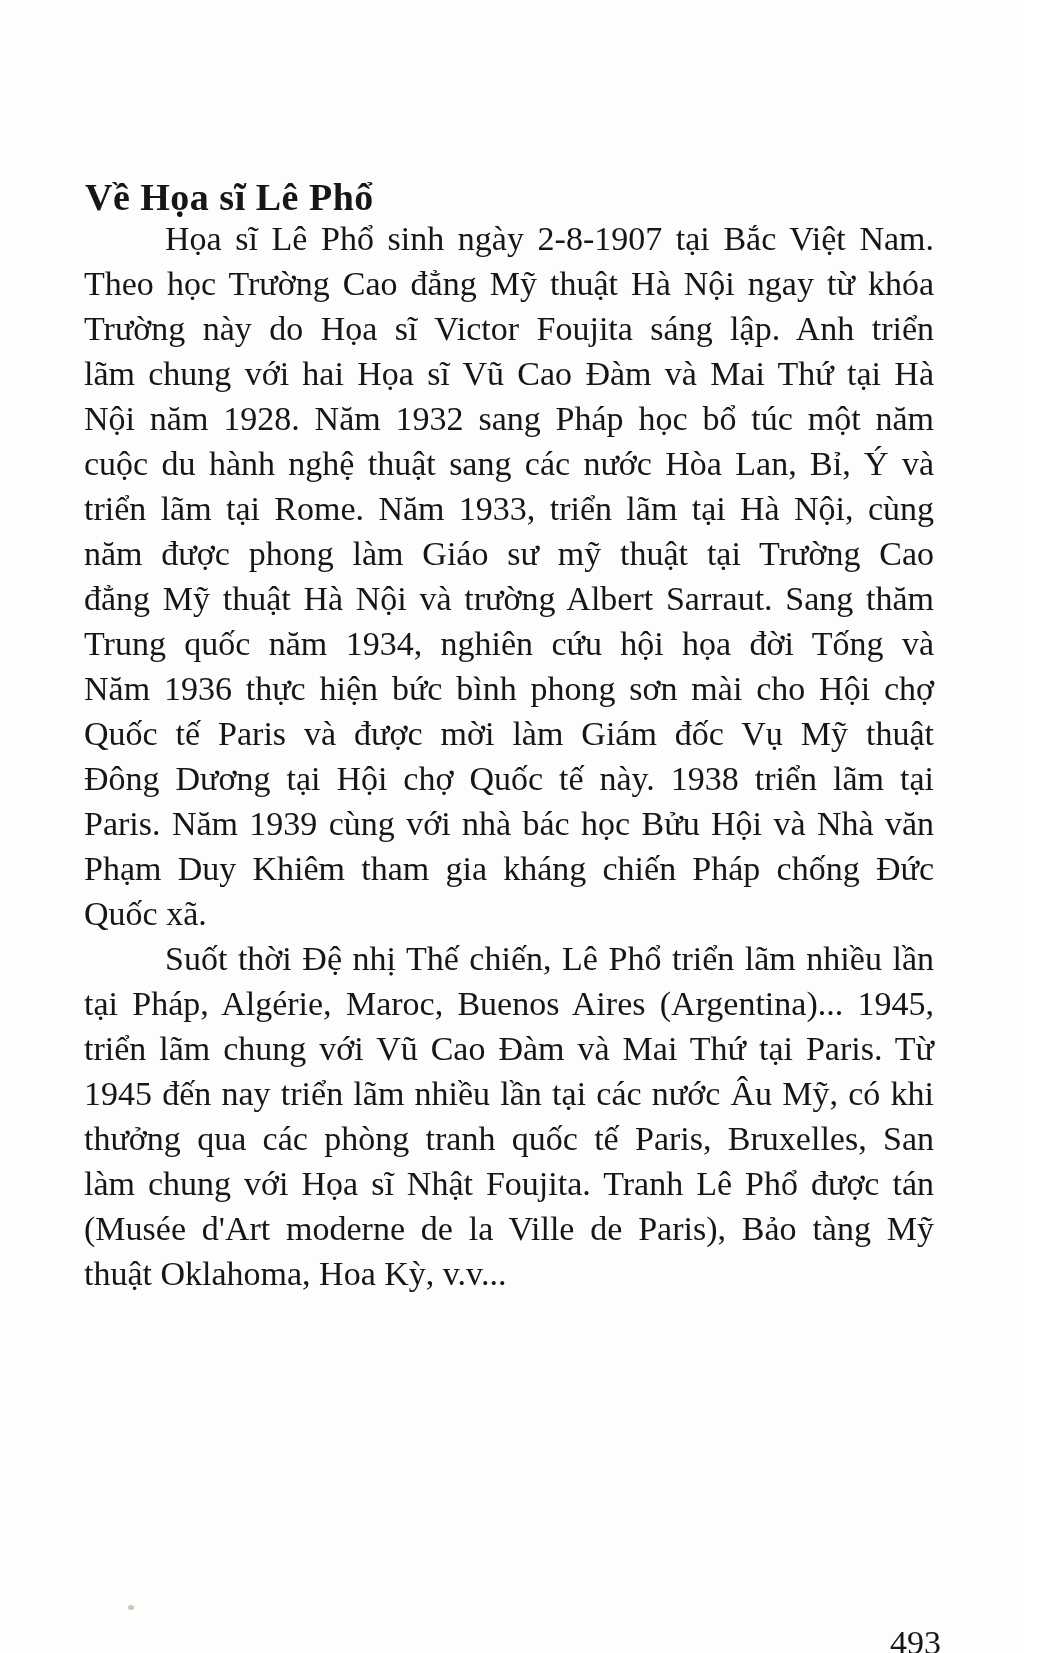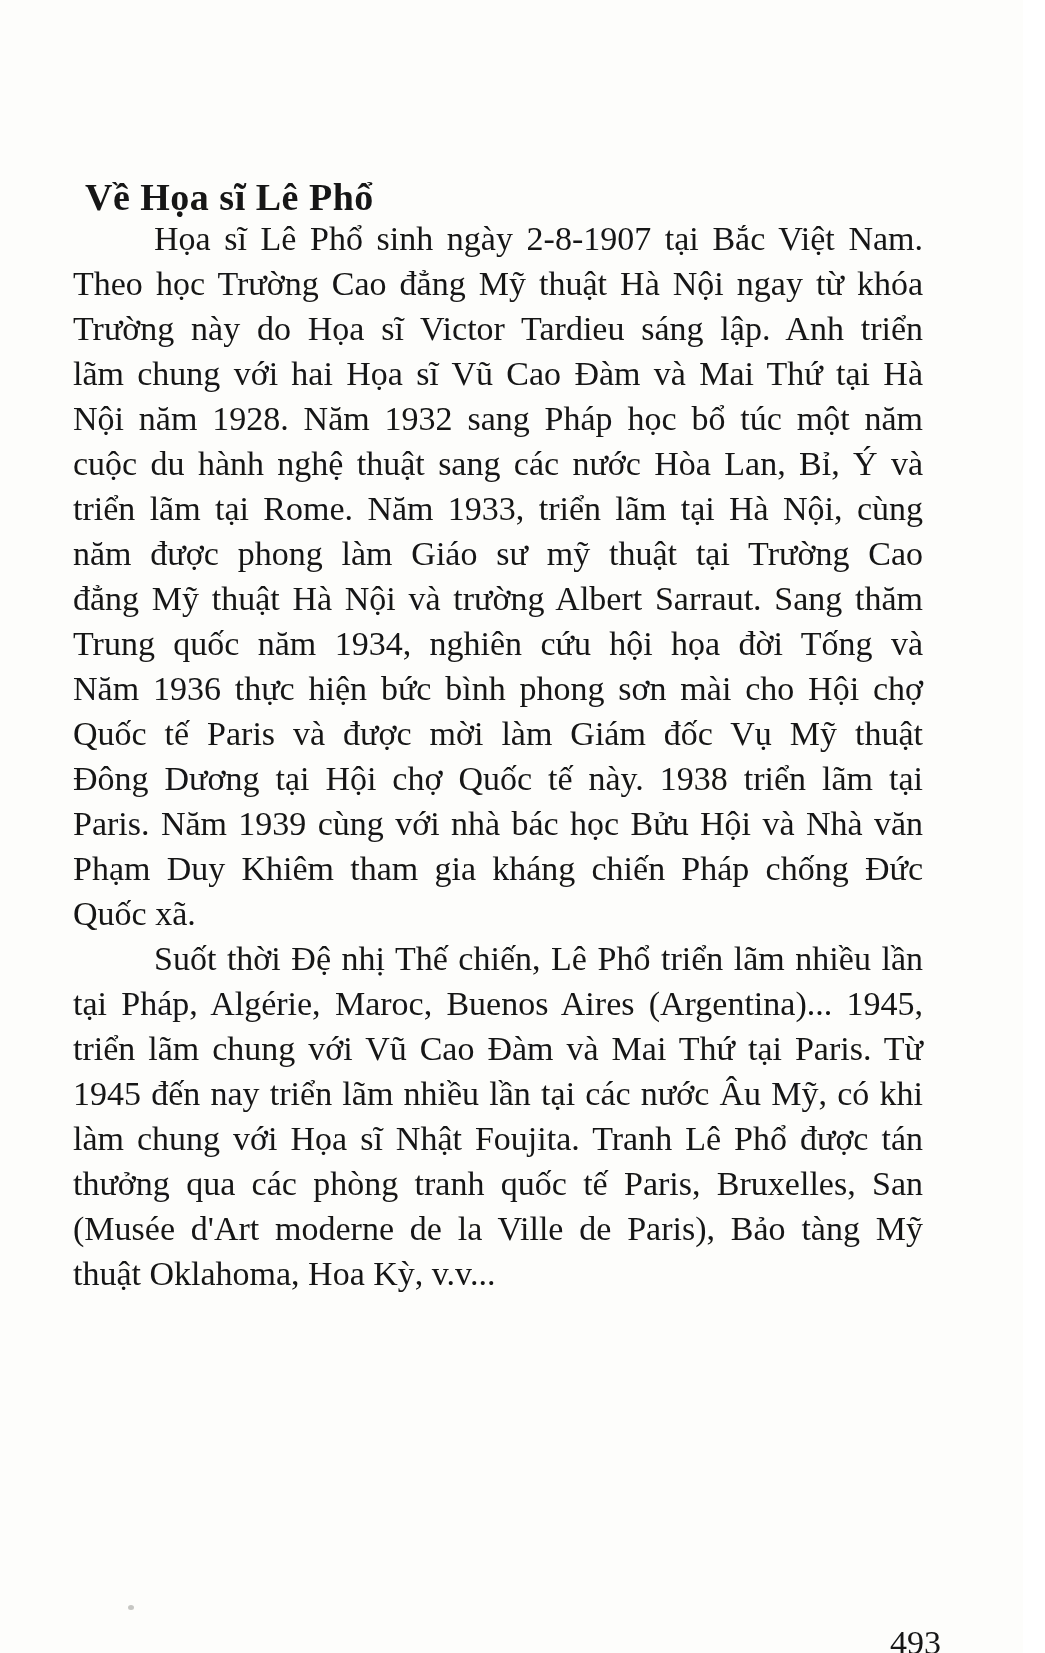--- a/index.html
+++ b/index.html
@@ -23,21 +23,21 @@
     left: 85px;
     top: 153px;
     font-size: 38px;
     font-weight: bold;
     line-height: 1;
     white-space: nowrap;
     letter-spacing: 0.5px;
   }
   .body-text {
     position: absolute;
-    left: 73px;
+    left: 84px;
     top: 216px;
     width: 850px;
     font-size: 34px;
   }
   .paragraph + .paragraph {
   }
   .line {
     height: 45px;
     line-height: 45px;
     text-align: justify;
@@ -71,41 +71,41 @@
 </style>
 </head>
 <body>
 
 <div class="page">
   <h1 class="title">Về Họa sĩ Lê Phổ</h1>
   <div class="body-text">
       <div class="paragraph">
         <div class="line indent">Họa sĩ Lê Phổ sinh ngày 2-8-1907 tại Bắc Việt Nam.</div>
         <div class="line">Theo học Trường Cao đẳng Mỹ thuật Hà Nội ngay từ khóa</div>
-        <div class="line">Trường này do Họa sĩ Victor Tardieu sáng lập. Anh triển</div>
+        <div class="line">Trường này do Họa sĩ Victor Foujita sáng lập. Anh triển</div>
         <div class="line">lãm chung với hai Họa sĩ Vũ Cao Đàm và Mai Thứ tại Hà</div>
         <div class="line">Nội năm 1928. Năm 1932 sang Pháp học bổ túc một năm</div>
         <div class="line">cuộc du hành nghệ thuật sang các nước Hòa Lan, Bỉ, Ý và</div>
         <div class="line">triển lãm tại Rome. Năm 1933, triển lãm tại Hà Nội, cùng</div>
         <div class="line">năm được phong làm Giáo sư mỹ thuật tại Trường Cao</div>
         <div class="line">đẳng Mỹ thuật Hà Nội và trường Albert Sarraut. Sang thăm</div>
         <div class="line">Trung quốc năm 1934, nghiên cứu hội họa đời Tống và</div>
         <div class="line">Năm 1936 thực hiện bức bình phong sơn mài cho Hội chợ</div>
         <div class="line">Quốc tế Paris và được mời làm Giám đốc Vụ Mỹ thuật</div>
         <div class="line">Đông Dương tại Hội chợ Quốc tế này. 1938 triển lãm tại</div>
         <div class="line">Paris. Năm 1939 cùng với nhà bác học Bửu Hội và Nhà văn</div>
         <div class="line">Phạm Duy Khiêm tham gia kháng chiến Pháp chống Đức</div>
         <div class="line last">Quốc xã.</div>
       </div>
       <div class="paragraph">
         <div class="line indent">Suốt thời Đệ nhị Thế chiến, Lê Phổ triển lãm nhiều lần</div>
         <div class="line">tại Pháp, Algérie, Maroc, Buenos Aires (Argentina)... 1945,</div>
         <div class="line">triển lãm chung với Vũ Cao Đàm và Mai Thứ tại Paris. Từ</div>
         <div class="line">1945 đến nay triển lãm nhiều lần tại các nước Âu Mỹ, có khi</div>
+        <div class="line">thưởng qua các phòng tranh quốc tế Paris, Bruxelles, San</div>
         <div class="line">làm chung với Họa sĩ Nhật Foujita. Tranh Lê Phổ được tán</div>
-        <div class="line">thưởng qua các phòng tranh quốc tế Paris, Bruxelles, San</div>
         <div class="line">(Musée d'Art moderne de la Ville de Paris), Bảo tàng Mỹ</div>
         <div class="line last">thuật Oklahoma, Hoa Kỳ, v.v...</div>
       </div>
     </div>
   <div class="speck"></div>
   <div class="page-number">493</div>
 </div>
 
 </body></html>

